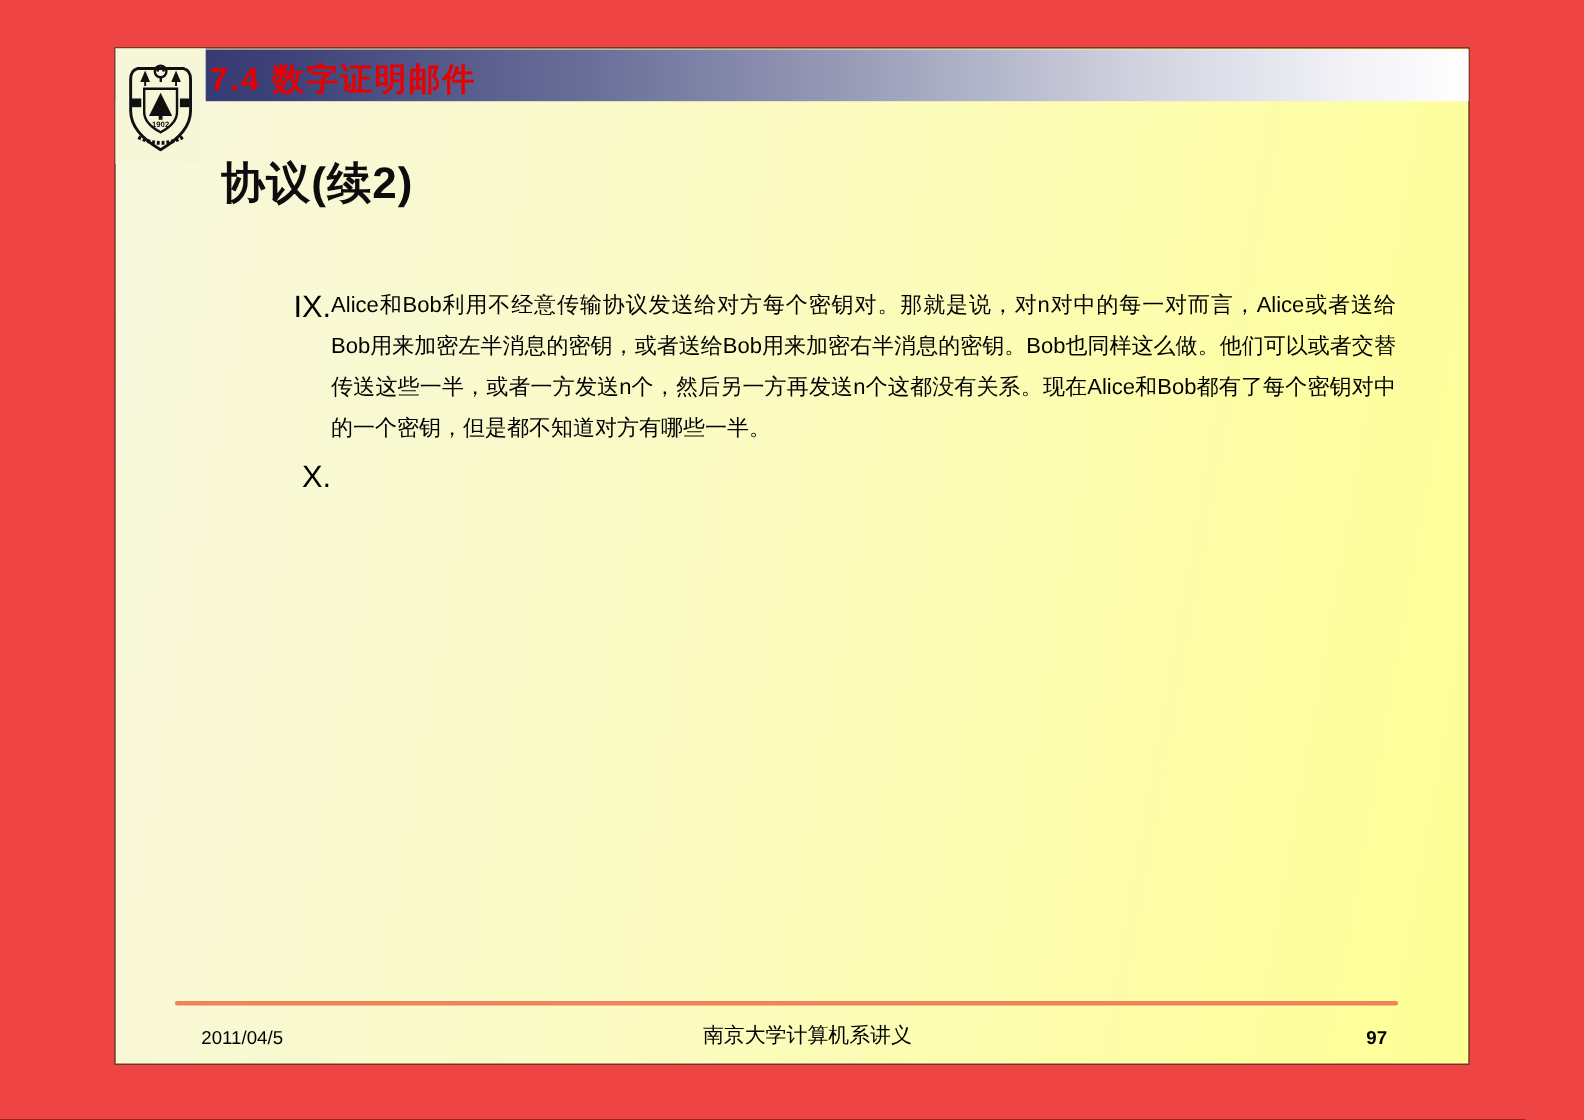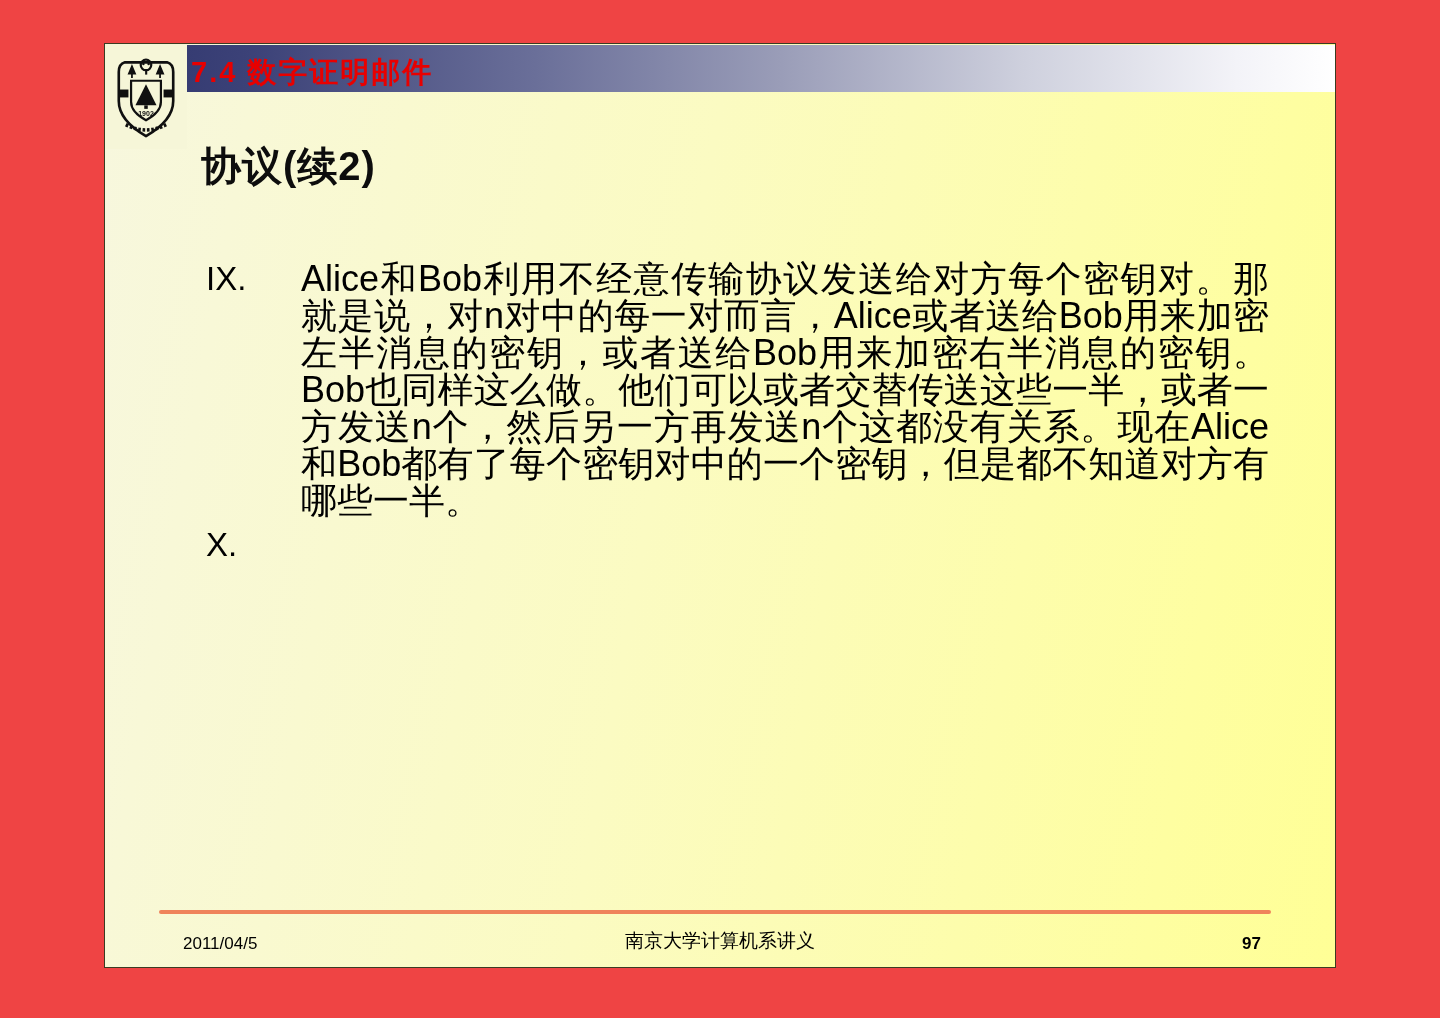--- a/index.html
+++ b/index.html
@@ -26,32 +26,32 @@
     position:absolute; left:0; top:0; width:82px; height:105px;
     background:#f6f6d8; z-index:3; display:flex; align-items:center; justify-content:center;
   }
   .slide-title {
     position:absolute; left:96px; top:95px; font-size:40px; font-weight:600;
     color:#0d0d0d; letter-spacing:1px;
   }
   .content { position:absolute; left:0; top:216px; width:100%; }
   .list-item { display:flex; padding:0 66px 0 101px; color:#000; }
   .list-item + .list-item { margin-top:7px; }
-  .marker { width:95px; flex:none; font-size:33px; line-height:37px; }
-  .item-text { flex:1; font-size:36px; line-height:37px; text-align:justify; }
+  .marker { width:95px; flex:none; font-size:28px; line-height:37px;text-align:right; }
+  .item-text { flex:1; font-size:20px; line-height:37px; text-align:justify; }
   .footer-line {
     position:absolute; left:54px; bottom:53px; width:1112px; height:4px;
     background:#ef835b; border-radius:2px;
   }
   .footer { position:absolute; left:0; bottom:11px; width:100%; height:26px; }
   .footer-date {
     position:absolute; left:78px; bottom:2px; font-size:17px; color:#000;
   }
   .footer-org {
-    position:absolute; left:0; width:100%; text-align:center; bottom:2px;
+    position:absolute; left:14px; width:100%; text-align:center; bottom:2px;
     font-size:19px; color:#000; font-family:"Liberation Serif", serif;
   }
   .footer-page {
     position:absolute; right:74px; bottom:2px; font-size:17px; font-weight:bold; color:#000;margin-top:32px;
   }
 </style>
 </head>
 <body>
 
 <div class="page">

